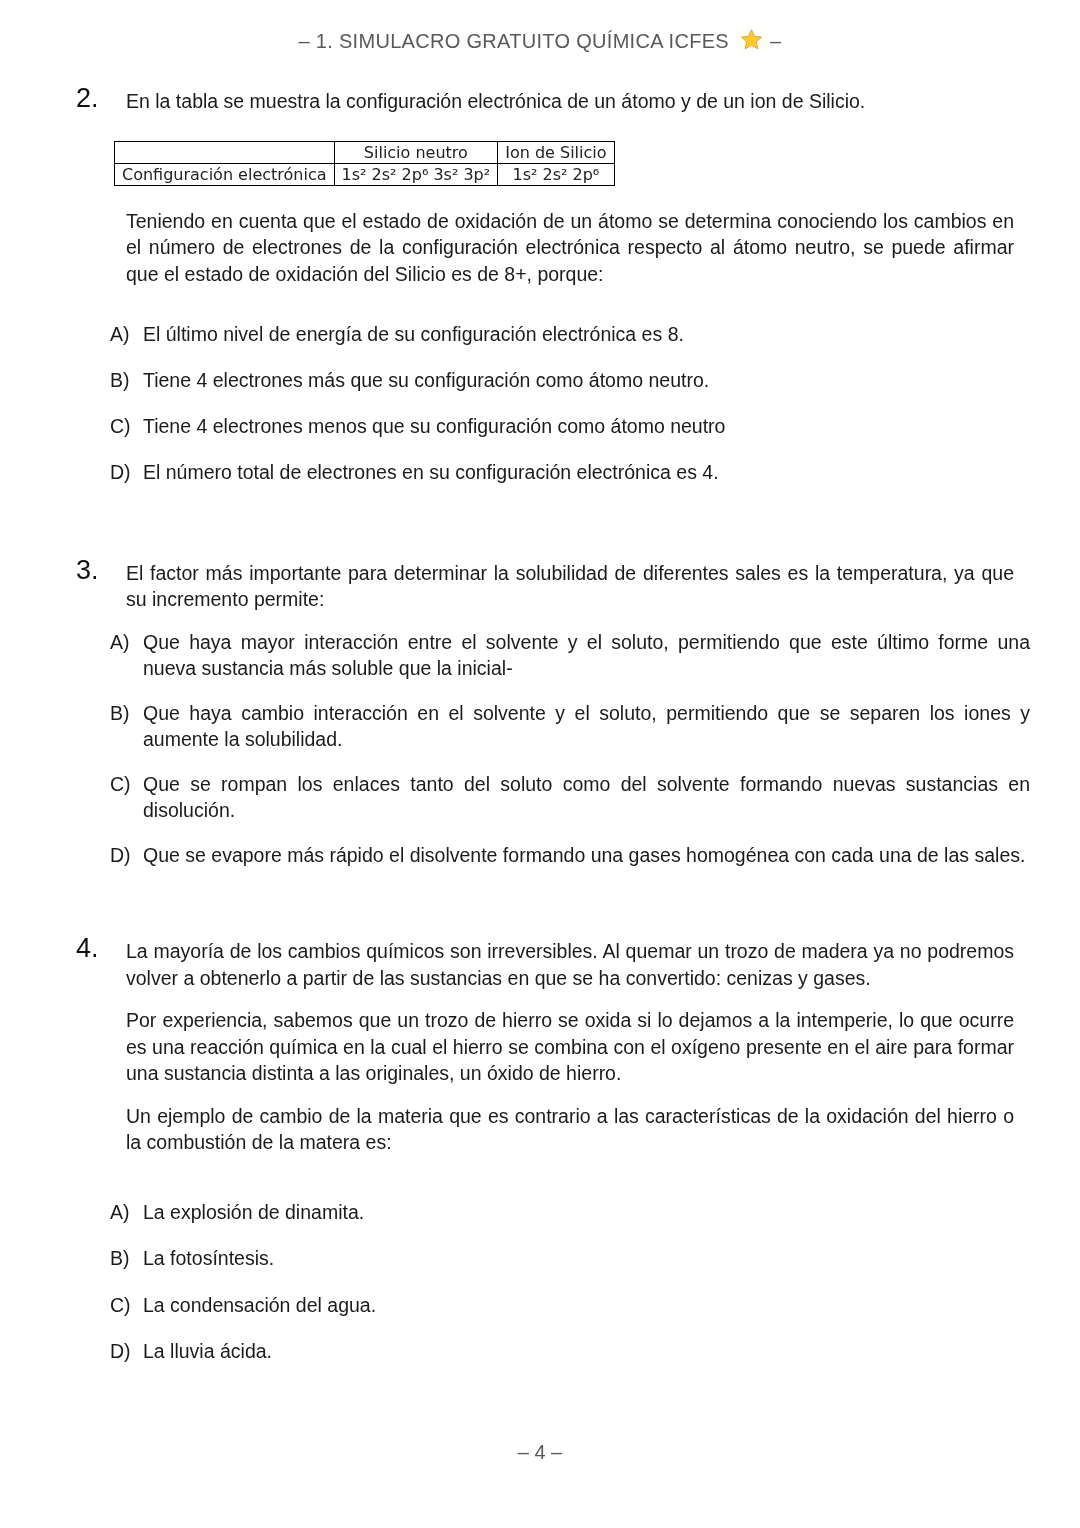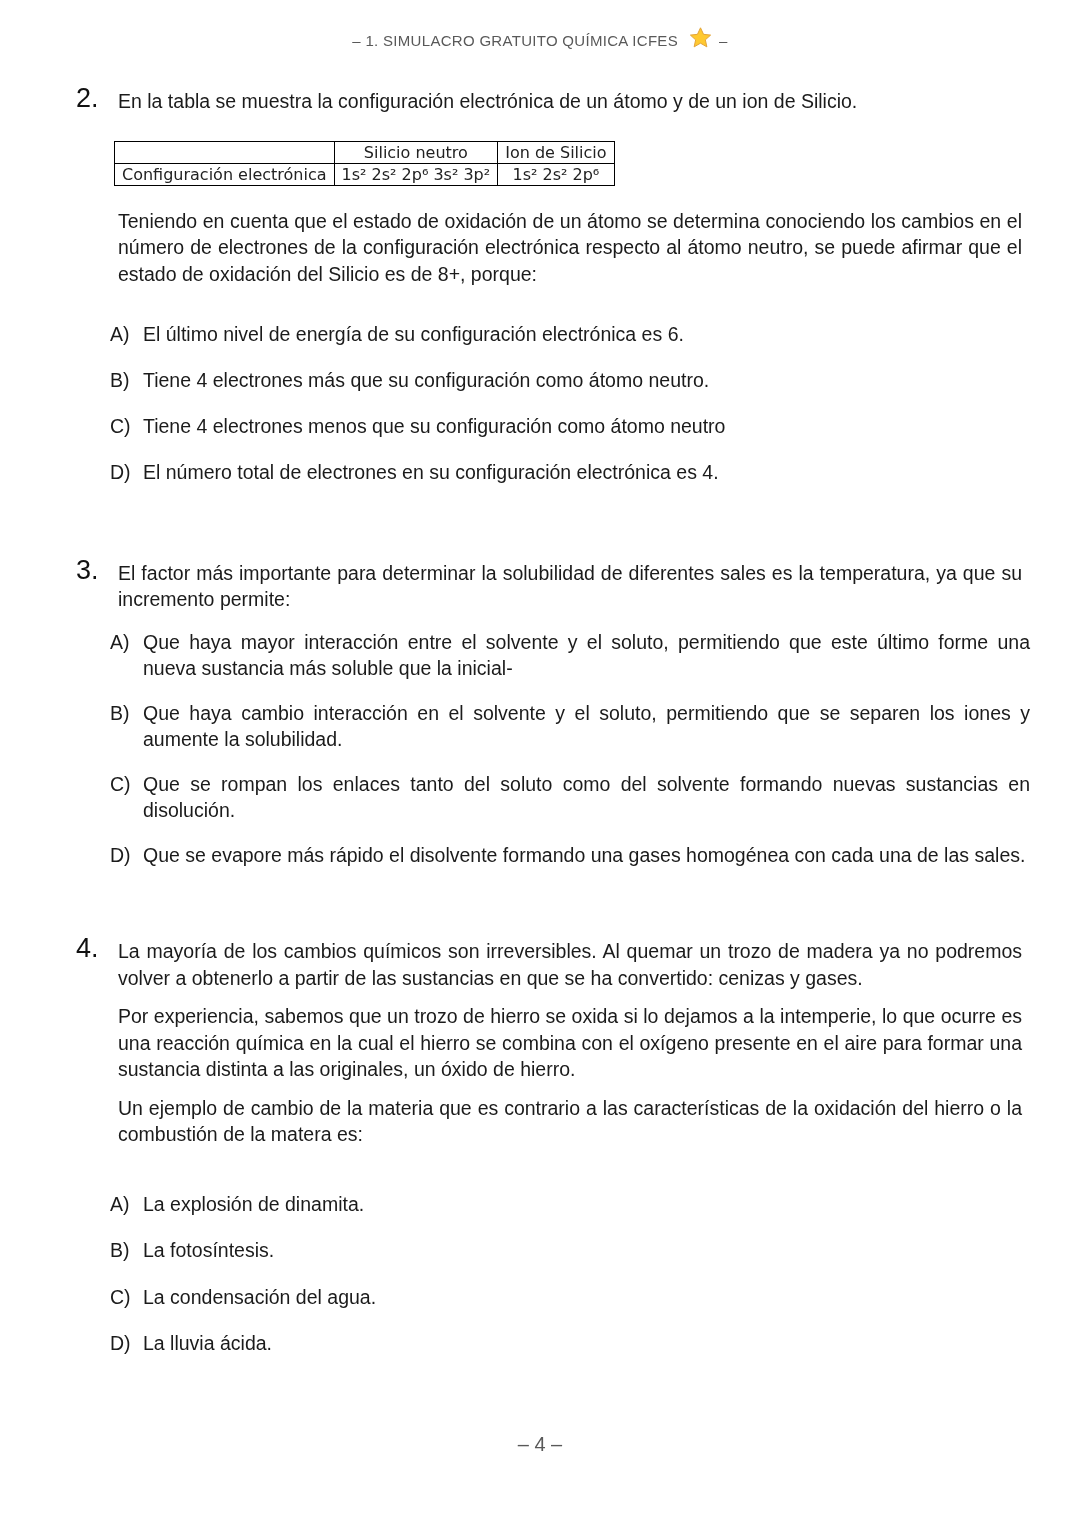--- a/index.html
+++ b/index.html
@@ -12,35 +12,35 @@
     overflow: hidden;
   }
   .page {
     width: 1080px; height: 1528px;
     padding: 26px 50px 0 110px;
   }
   .doc-header {
     margin: 0 -50px 28px -110px;
     text-align: center;
     color: #595959;
-    font-size: 15px;
+    font-size: 20px;
     line-height: 30px;
     letter-spacing: 0.3px;
   }
   .doc-header .star {
     display: inline-block;
     vertical-align: -4px;
     margin: 0 6px 0 10px;
   }
   .base, .q p, .opt {
     font-size: 19.5px;
     line-height: 26.5px;
   }
   .q { position: relative; }
-  .q p { margin: 8px; }
+  .q p { margin: 16px; }
   .qnum {
     position: absolute;
     left: -34px; top: -5px;
     font-size: 27px;
     color: #111111;
   }
   .just { text-align: justify; }
   .sec-q2 { margin-top: 0; }
   .sec-q3 { margin-top: 74px; }
   .sec-q4 { margin-top: 70px; }
@@ -106,21 +106,21 @@
         <td class="c2">1s² 2s² 2p⁶ 3s² 3p²</td>
         <td class="c3">1s² 2s² 2p⁶</td>
       </tr>
     </tbody>
       </table>
 
     <p class="just q2-para">Teniendo en cuenta que el estado de oxidación de un átomo se determina conociendo los cambios en el número de electrones de la configuración electrónica respecto al átomo neutro, se puede afirmar que el estado de oxidación del Silicio es de 8+, porque:</p>
 
     <div class="opt opt-first">
       <span class="opt-letter">A)</span>
-      <span class="opt-text">El último nivel de energía de su configuración electrónica es 6.</span>
+      <span class="opt-text">El último nivel de energía de su configuración electrónica es 8.</span>
     </div>
     <div class="opt">
       <span class="opt-letter">B)</span>
       <span class="opt-text">Tiene 4 electrones más que su configuración como átomo neutro.</span>
     </div>
     <div class="opt">
       <span class="opt-letter">C)</span>
       <span class="opt-text">Tiene 4 electrones menos que su configuración como átomo neutro</span>
     </div>
     <div class="opt">

